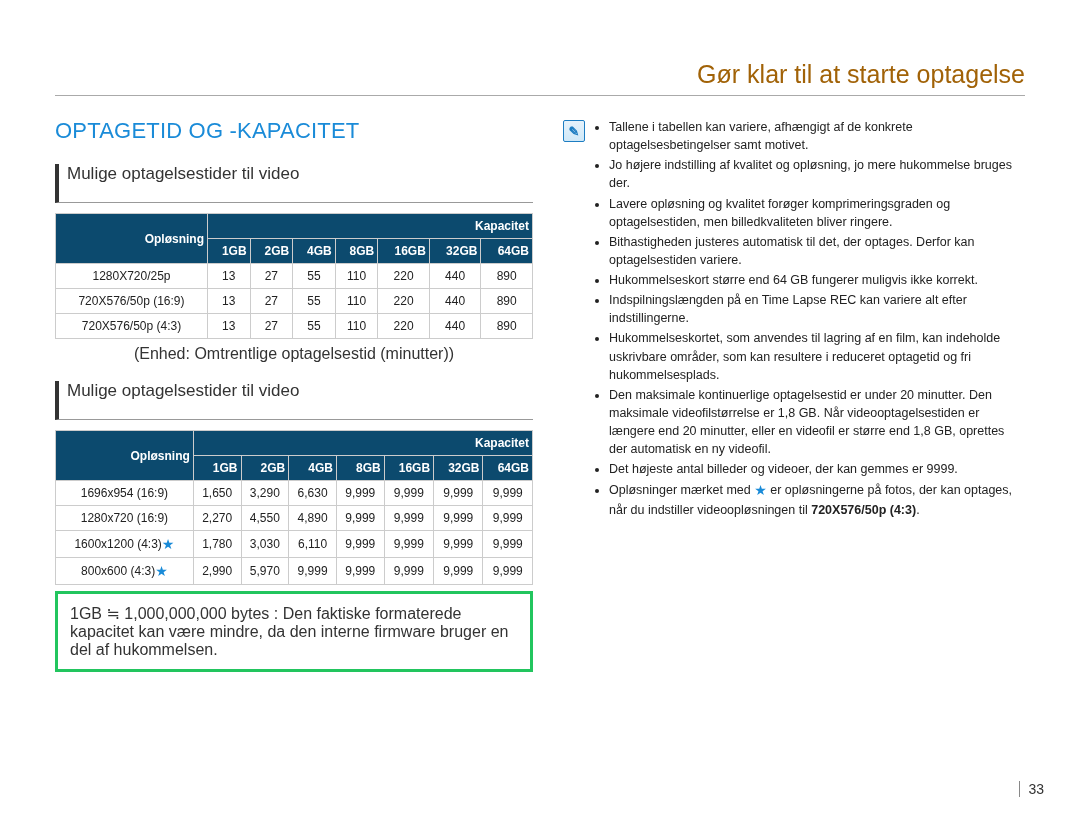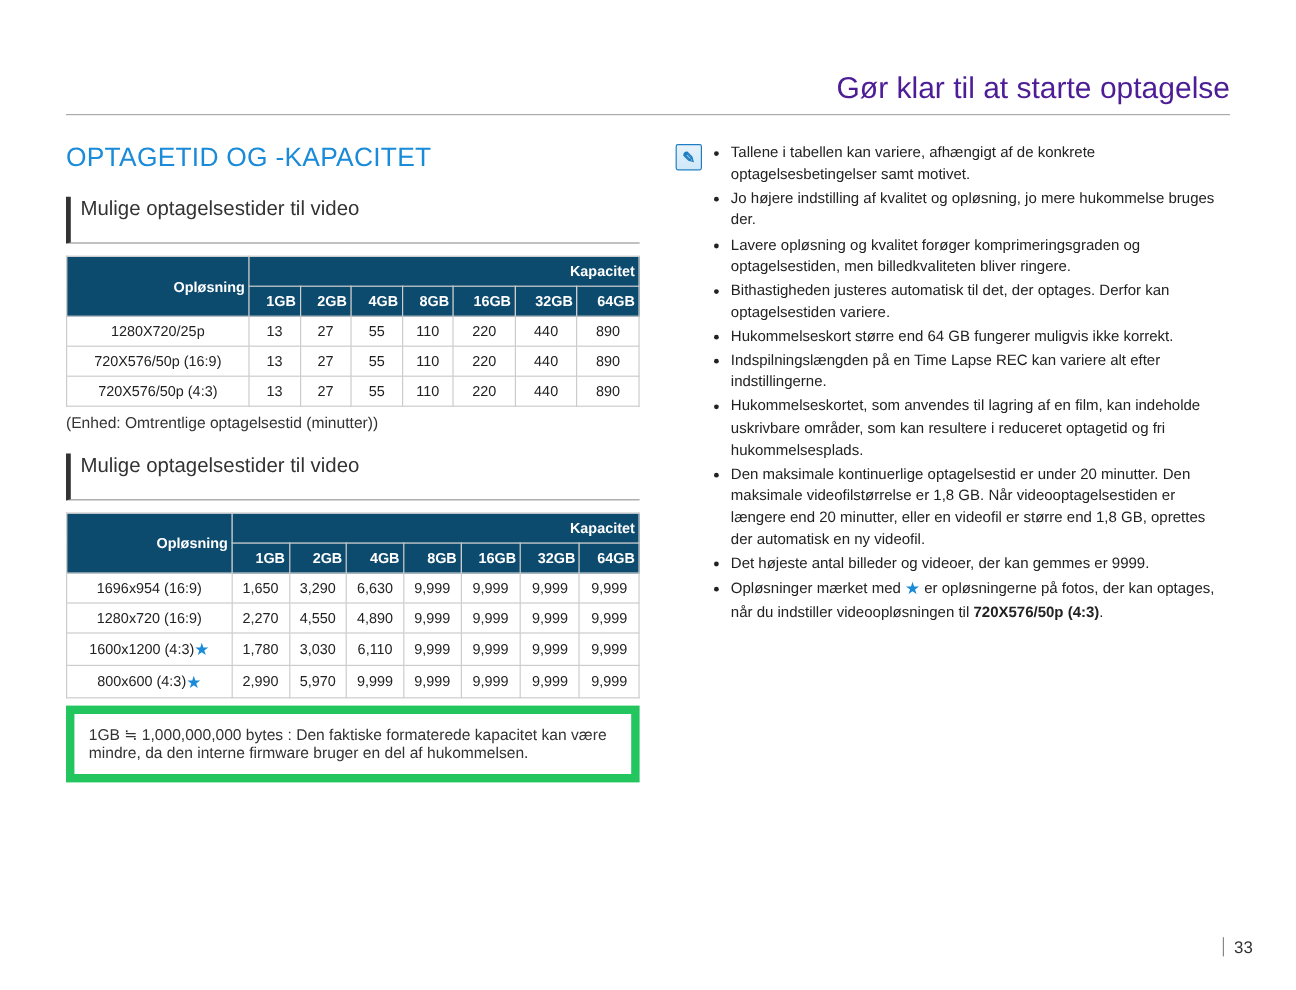--- a/index.html
+++ b/index.html
@@ -8,21 +8,21 @@
     height: 825px;
     background: #fff;
     font-family: Arial, Helvetica, sans-serif;
     color: #222;
     position: relative;
     padding: 60px 55px 30px 55px;
   }
   .header-title {
     text-align: right;
     font-size: 25px;
-    color: #4c1d95;
+    color: #a16207;
     font-weight: 400;
     border-bottom: 1px solid #aaa;
     padding-bottom: 6px;
     margin-bottom: 22px;
   }
   .columns {
     display: flex;
     gap: 30px;
   }
   .col-left { width: 478px; }
@@ -41,25 +41,25 @@
     border-left: 4px solid #333;
     padding-left: 8px;
     border-bottom: 1px solid #999;
     padding-bottom: 18px;
     margin-bottom: 10px;
   }
   table { width: 100%; border-collapse: collapse; font-size: 12px; }
   th, td { border: 1px solid #ccc; text-align: center; padding: 5px 3px; }
   th { background: #0c4a6e; color: #fff; font-weight: 700; text-align: right; }
   td.rowhead { font-weight: normal; text-align: center; background: #fff; }
-  .table-caption { text-align: left; font-size: 13px; color: #333; margin: 6px 0 18px 0; }
+  .table-caption { text-align: center; font-size: 16px; color: #333; margin: 6px 0 18px 0; }
   .note-box {
-    border: 7px solid #22c55e;
+    border: 3px solid #22c55e;
     padding: 10px 12px;
-    font-size: 13px;
+    font-size: 16px;
     color: #333;
     margin-top: 6px;
   }
   .info-block { display: flex; gap: 10px; }
   .info-icon {
     width: 22px; height: 22px;
     border: 1px solid #1d7dc2;
     display: flex; align-items: center; justify-content: center;
     font-size: 13px; color: #1d7dc2; font-weight: bold;
     flex-shrink: 0;

